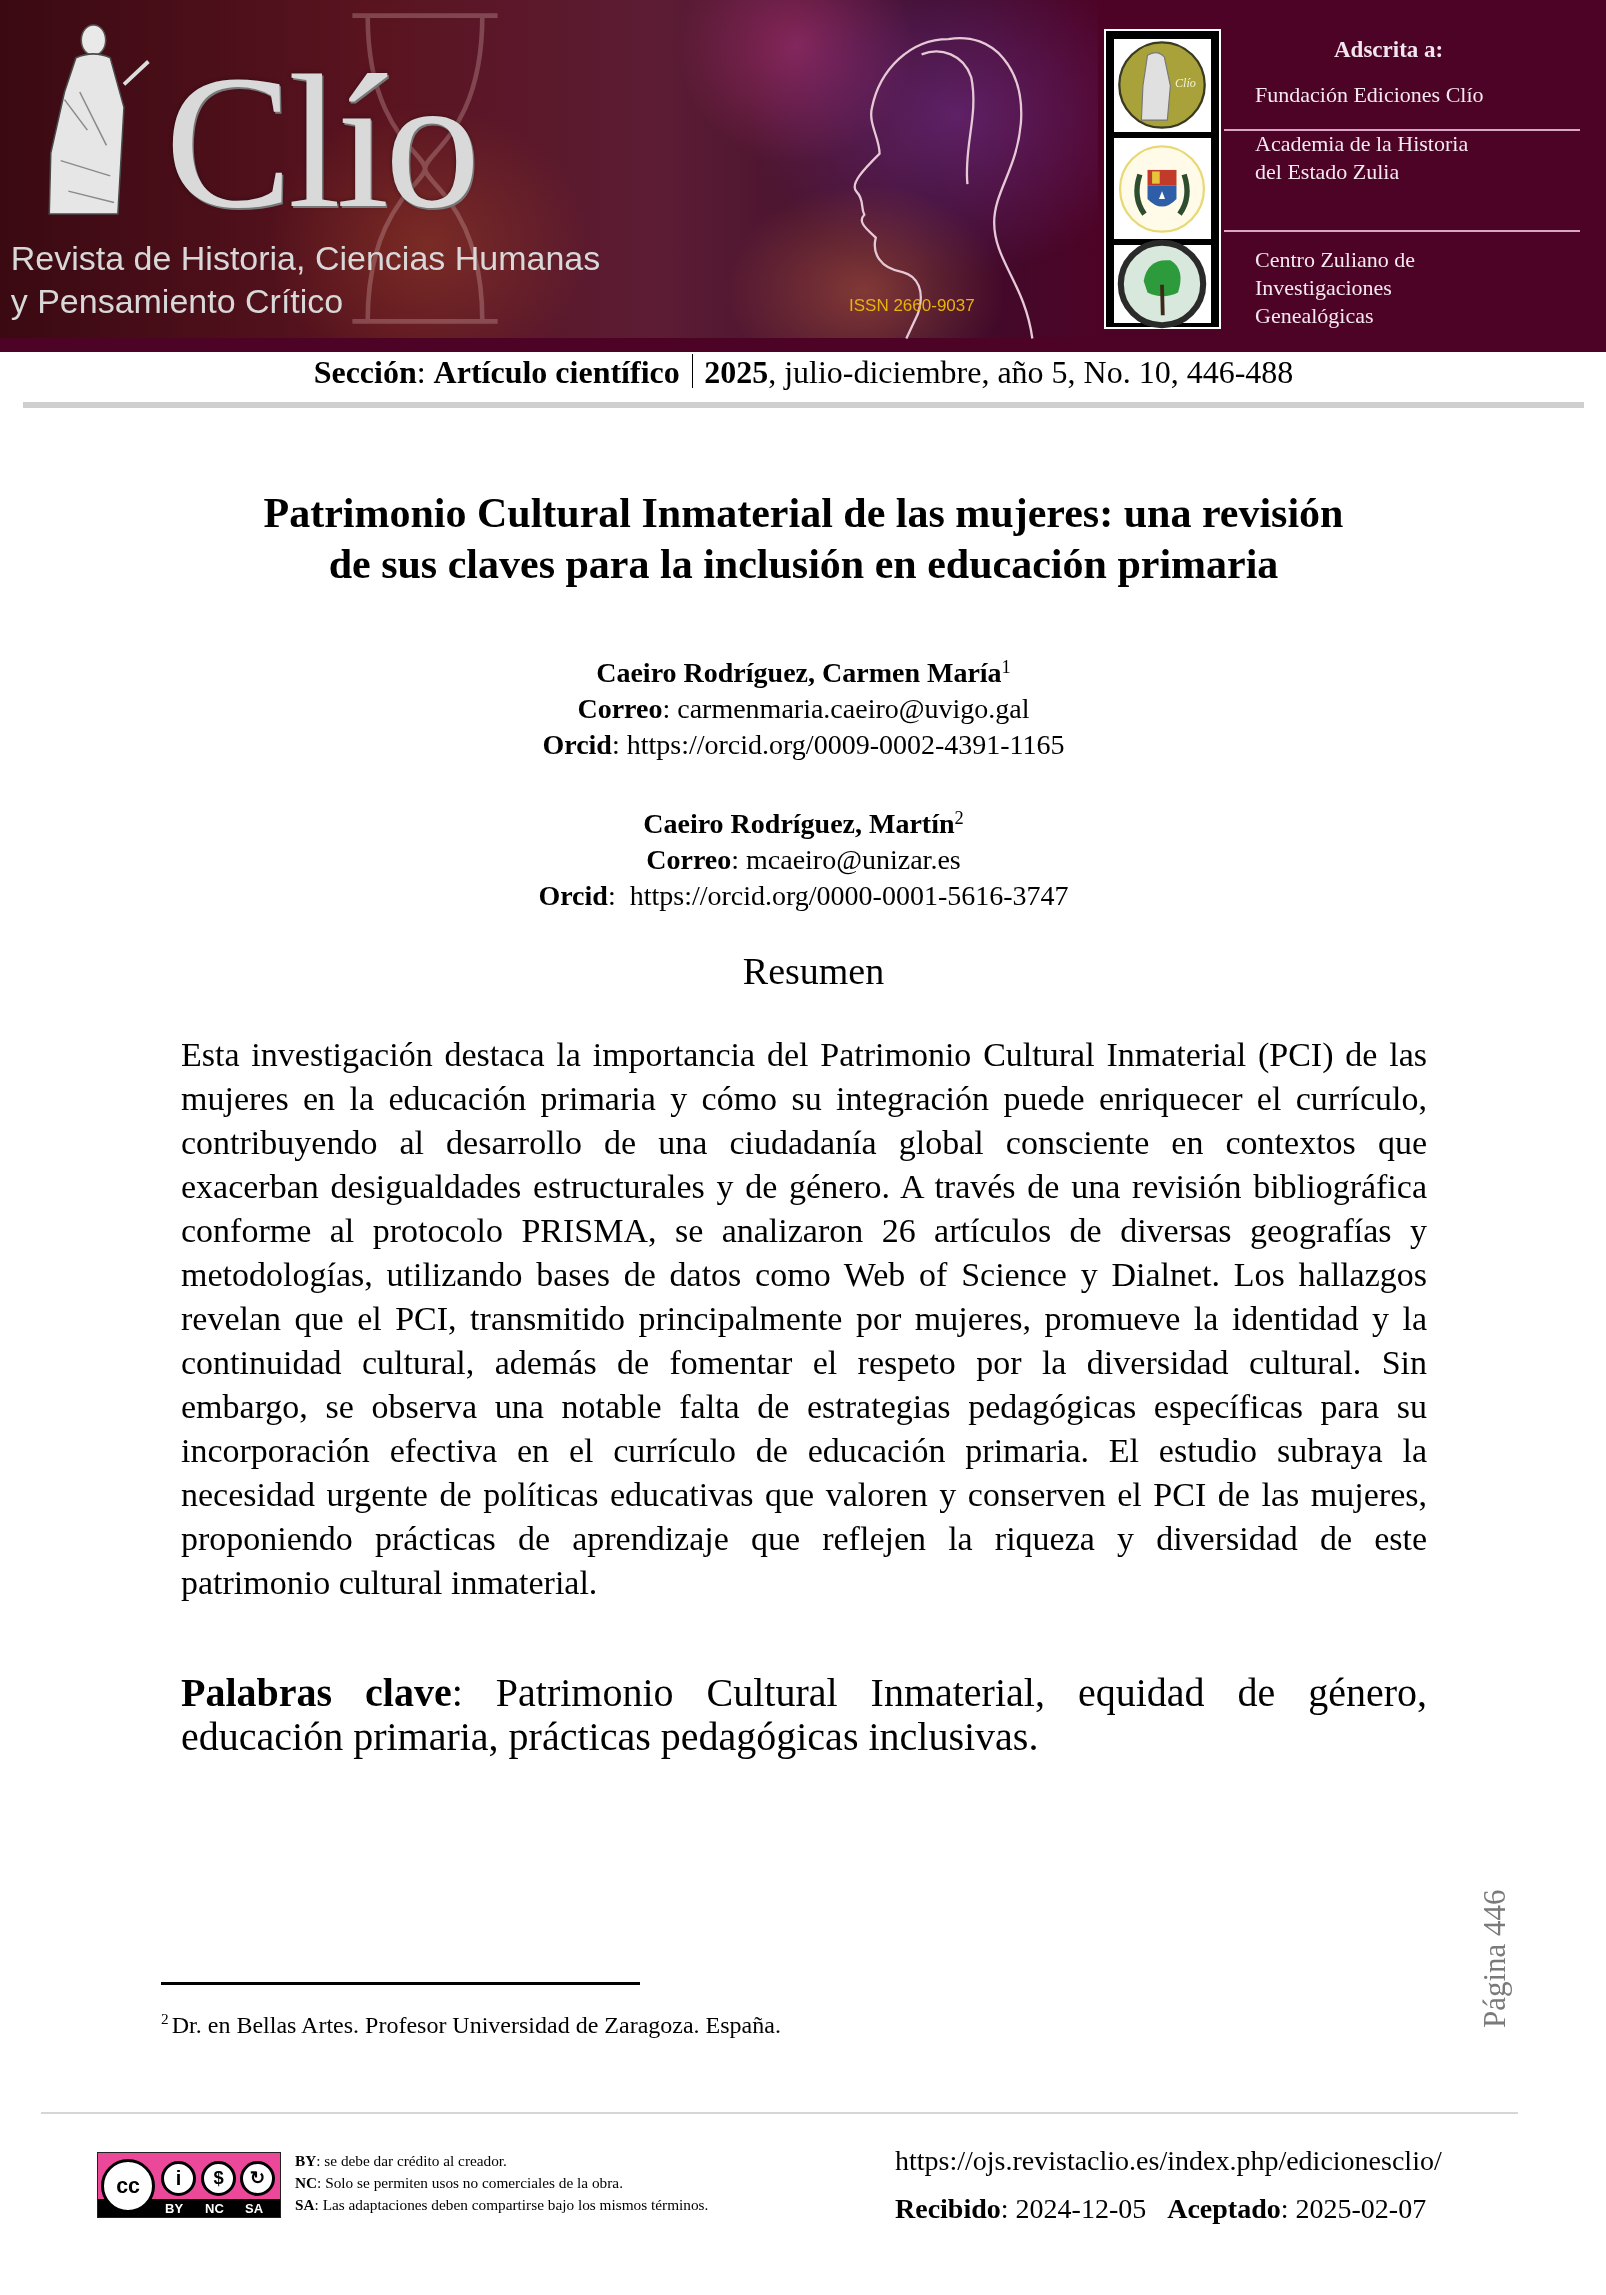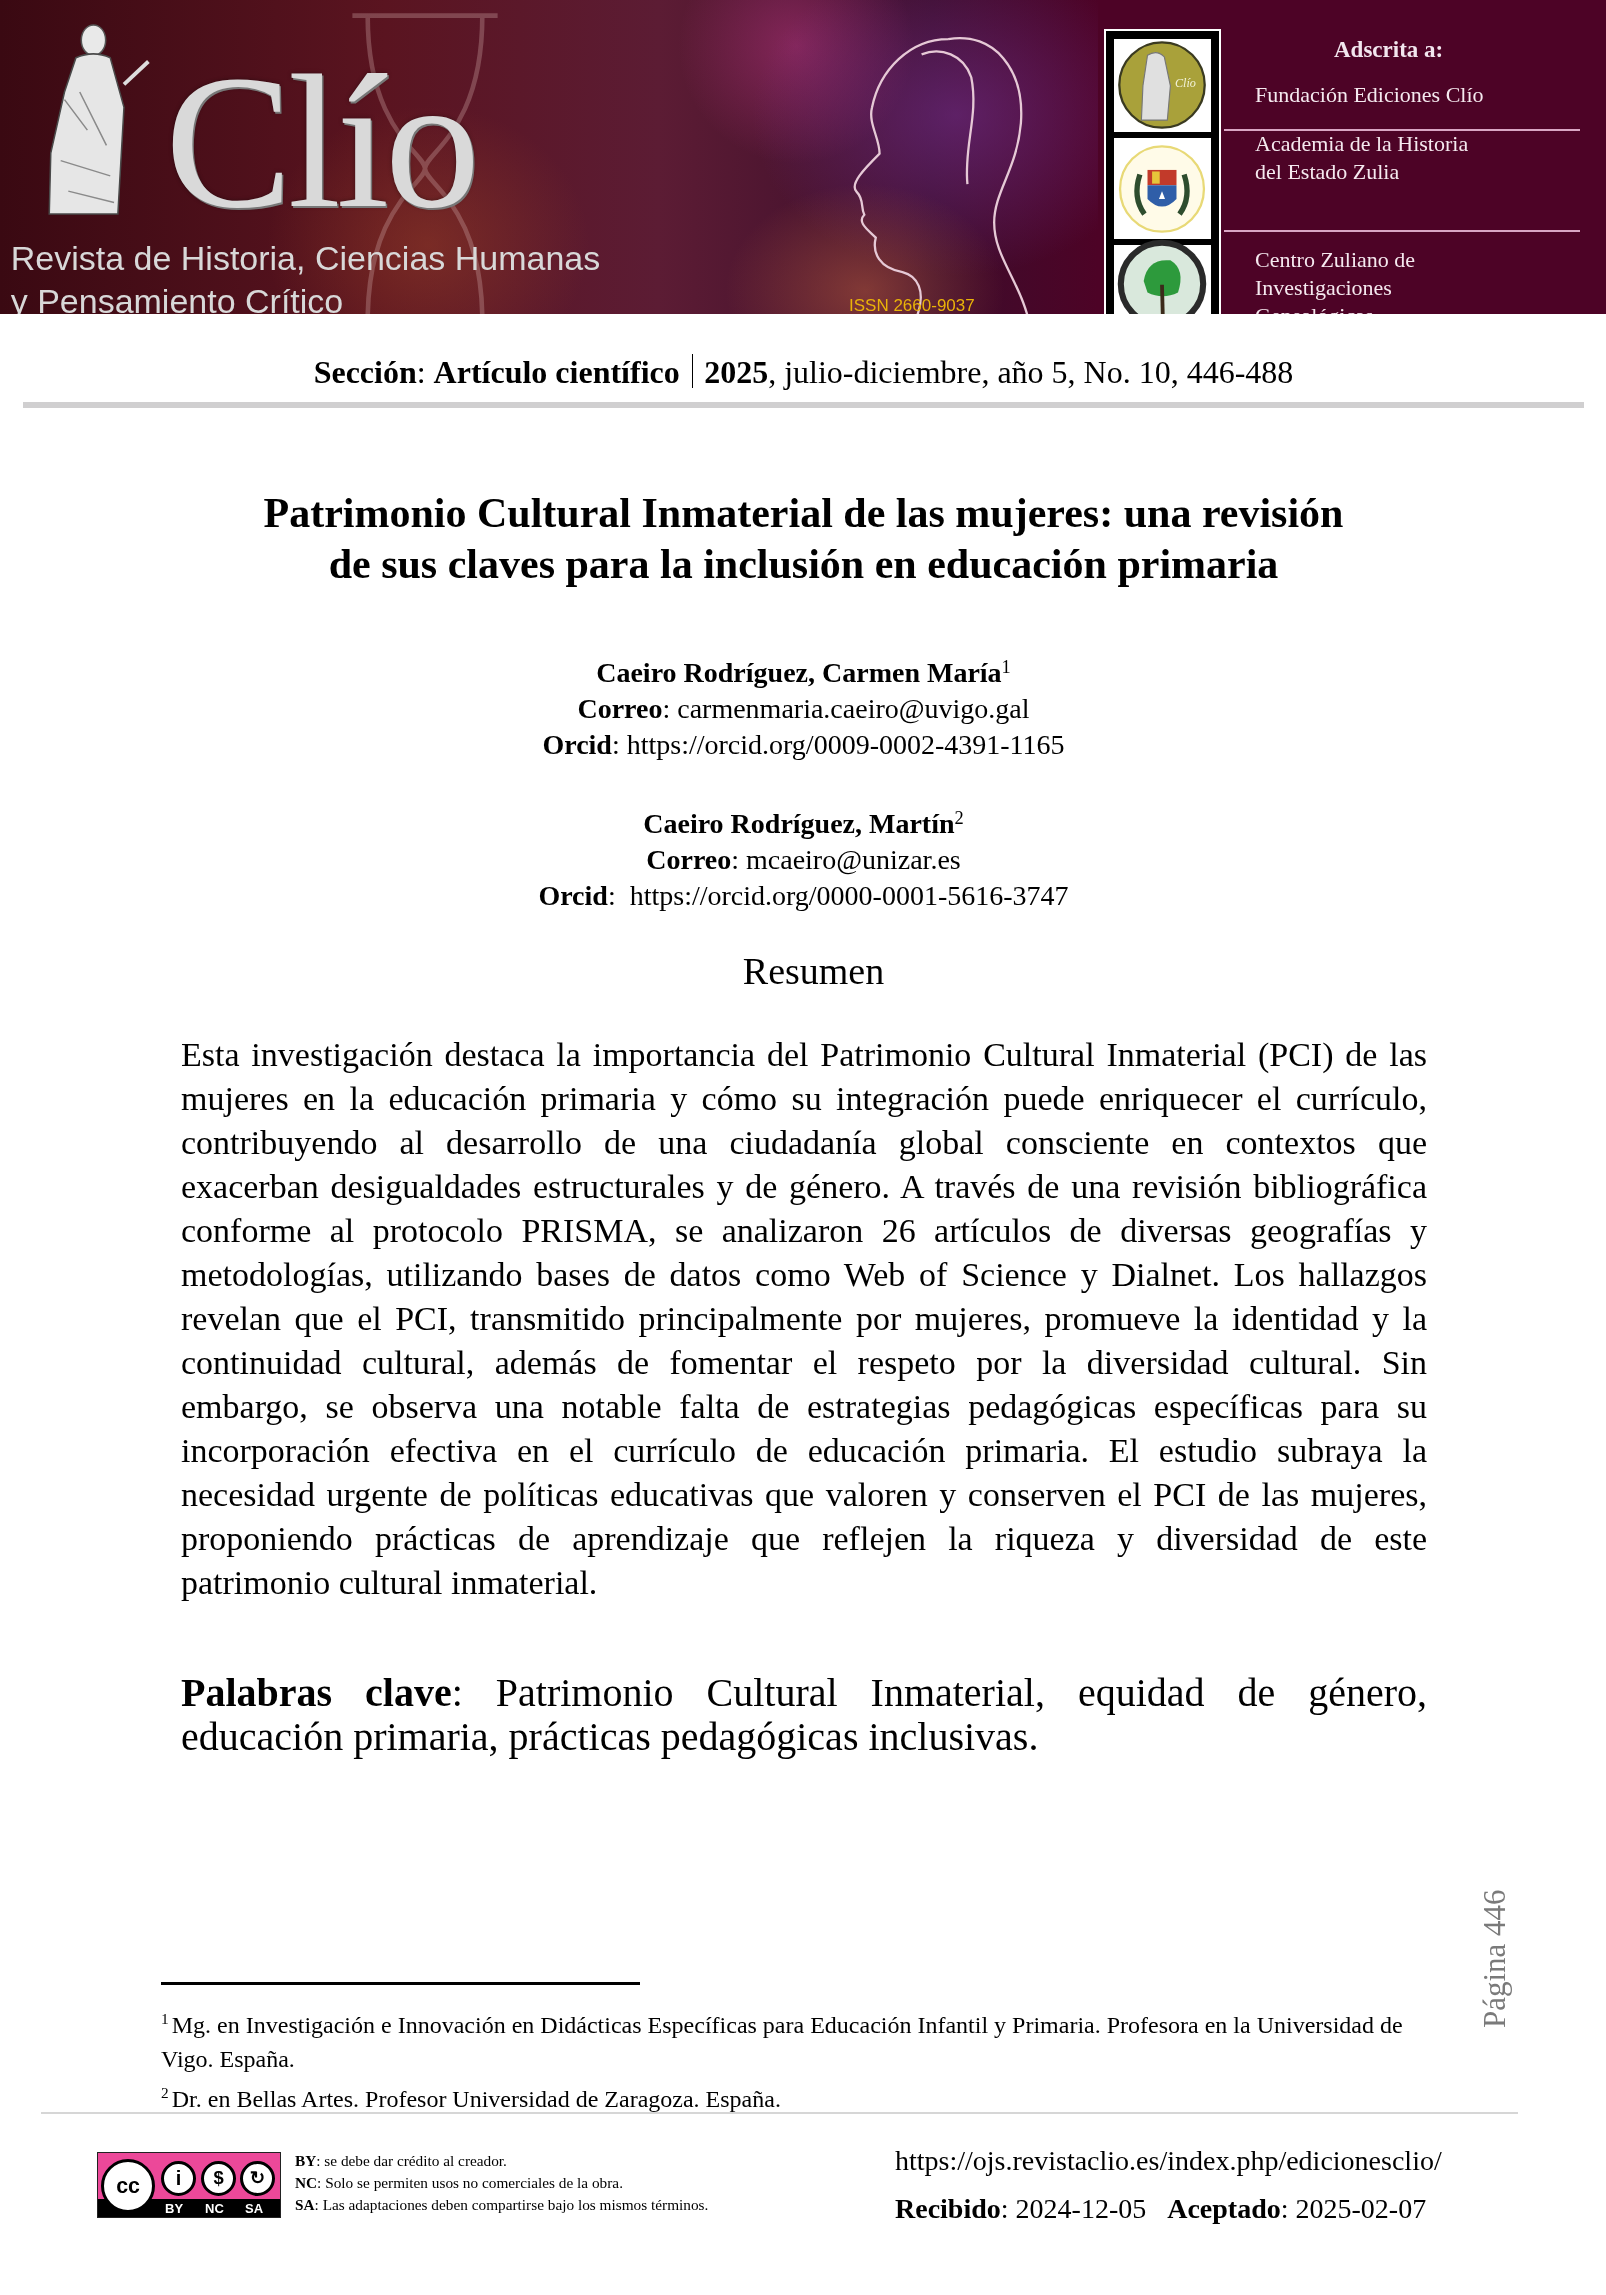--- a/index.html
+++ b/index.html
@@ -1,20 +1,20 @@
 <!DOCTYPE html>
 <html style="font-size:12.2px"><head>
 <meta charset="utf-8">
 <style>
   * { margin: 0; padding: 0; box-sizing: border-box; }
   html, body { width: 1607px; height: 2295px; background: #ffffff; overflow: hidden; }
   body { position: relative; font-family: "Liberation Serif", "DejaVu Serif", serif; color: #000; }
 
   
-  .banner { position: absolute; left: 0; top: 0; width: 1607px; height: 314px; background: #4d0326; overflow: hidden; }
+  .banner { position: absolute; left: 0; top: 0; width: 1607px; height: 352px; background: #4d0326; overflow: hidden; }
   .banner-art { position: absolute; left: 0; top: 0; width: 1098px; height: 338px;
     background:
       radial-gradient(ellipse 199px 153px at 865px 291px, rgba(180,90,60,0.55), rgba(0,0,0,0) 70%),
       radial-gradient(ellipse 230px 199px at 428px 245px, rgba(160,70,40,0.45), rgba(0,0,0,0) 70%),
       radial-gradient(ellipse 291px 230px at 956px 115px, rgba(120,50,150,0.55), rgba(0,0,0,0) 70%),
       radial-gradient(ellipse 168px 168px at 796px 46px, rgba(200,60,140,0.45), rgba(0,0,0,0) 70%),
       linear-gradient(90deg, #3a0912 0%, #5a1420 35%, #5c1c34 60%, #3c0d2c 85%, #4d0326 100%);
   }
   .banner-figure { position: absolute; left: 34px; top: 23px; width: 122px; height: 199px; }
   .banner-hourglass { position: absolute; left: 337px; top: 7.7px; width: 176px; height: 321px; opacity: 0.35; }
@@ -178,21 +178,20 @@
 <div class="resumen-heading">Resumen</div>
 <div class="abstract">Esta investigación destaca la importancia del Patrimonio Cultural Inmaterial (PCI) de las mujeres en la educación primaria y cómo su integración puede enriquecer el currículo, contribuyendo al desarrollo de una ciudadanía global consciente en contextos que exacerban desigualdades estructurales y de género. A través de una revisión bibliográfica conforme al protocolo PRISMA, se analizaron 26 artículos de diversas geografías y metodologías, utilizando bases de datos como Web of Science y Dialnet. Los hallazgos revelan que el PCI, transmitido principalmente por mujeres, promueve la identidad y la continuidad cultural, además de fomentar el respeto por la diversidad cultural. Sin embargo, se observa una notable falta de estrategias pedagógicas específicas para su incorporación efectiva en el currículo de educación primaria. El estudio subraya la necesidad urgente de políticas educativas que valoren y conserven el PCI de las mujeres, proponiendo prácticas de aprendizaje que reflejen la riqueza y diversidad de este patrimonio cultural inmaterial.</div>
 <div class="keywords">
   <b>Palabras clave</b>: <span>Patrimonio Cultural Inmaterial, equidad de género, educación primaria, prácticas pedagógicas inclusivas.</span>
 </div>
 
 <div class="page-num">Página 446</div>
 
 <div class="footnote-rule"></div>
 <div class="footnotes">
-  <div><sup>1</sup><span>Mg. en Investigación e Innovación en Didácticas Específicas para Educación Infantil y Primaria. Profesora en la Universidad de Vigo. España.</span></div>
   <div><sup>2</sup><span>Dr. en Bellas Artes. Profesor Universidad de Zaragoza. España.</span></div>
 </div>
 <div class="bottom-rule"></div>
 
 <div class="cc-badge">
   <div class="bar"></div>
   <div class="circ" style="left:3.1px;top:6.1px;width:54px;height:54px;font-size:21.4px;">cc</div>
   <div class="circ" style="left:63px;width:35px;height:35px;font-size:20px;">i</div>
   <div class="circ" style="left:103px;width:35px;height:35px;font-size:18.4px;">$</div>
   <div class="circ" style="left:142px;width:35px;height:35px;font-size:18.4px;">↻</div>

